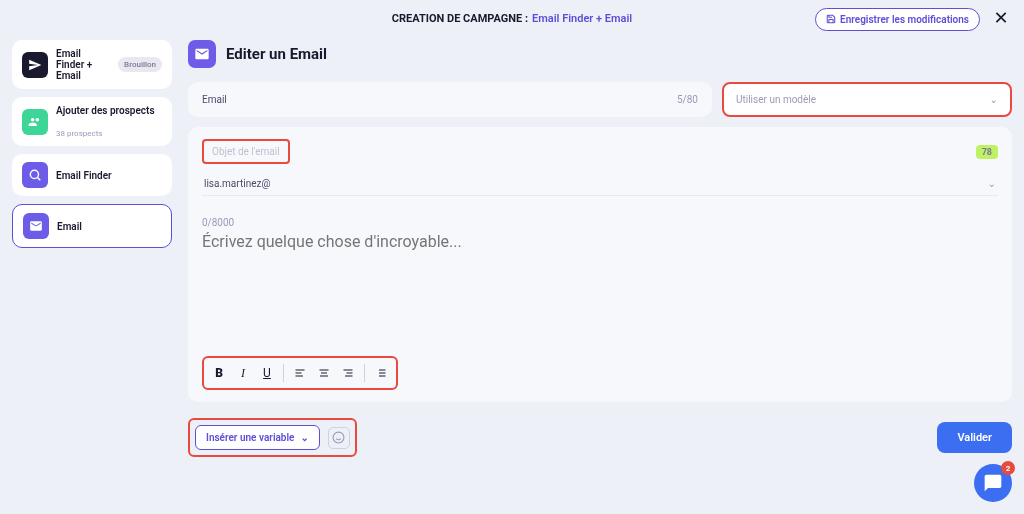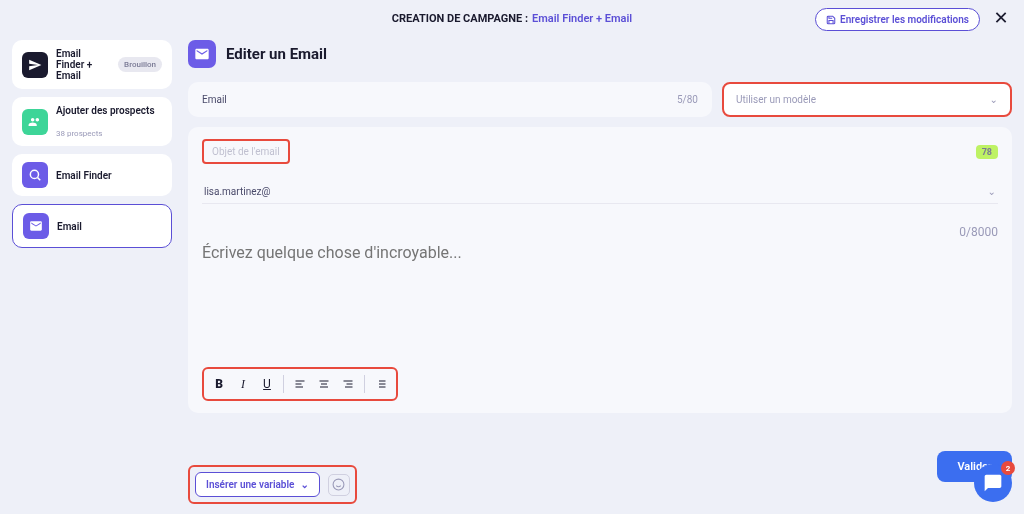--- a/index.html
+++ b/index.html
@@ -1,21 +1,21 @@
 <!DOCTYPE html>
 <html><head>
   <meta charset="utf-8">
   <style>
     * { box-sizing: border-box; margin: 0; padding: 0; font-family: -apple-system, BlinkMacSystemFont, 'Segoe UI', Roboto, sans-serif; }
     body { background: #eef0f8; width: 1024px; height: 514px; overflow: hidden; position: relative; }
     
     .topbar { display: flex; align-items: center; justify-content: center; padding: 8px 16px; position: relative; height: 36px; }
     .topbar-title { font-size: 11px; font-weight: 700; color: #1a1a2e; }
     .topbar-link { font-size: 11px; font-weight: 600; color: #5b4fd6; margin-left: 4px; }
-    .save-btn { position: absolute; right: 44px; top: 8px; border: 1px solid #5b4fd6; background: #fff; color: #5b4fd6; font-size: 10px; font-weight: 600; padding: 5px 10px; border-radius: 14px; display: flex; align-items: flex-end; gap: 4px; cursor: pointer; }
+    .save-btn { position: absolute; right: 44px; top: 8px; border: 1px solid #5b4fd6; background: #fff; color: #5b4fd6; font-size: 10px; font-weight: 600; padding: 5px 10px; border-radius: 14px; display: flex; align-items: flex-start; gap: 4px; cursor: pointer; }
     .close-btn { position: absolute; right: 12px; top: 6px; width: 22px; height: 22px; display: flex; align-items: center; justify-content: center; cursor: pointer; font-size: 18px; color: #1a1a2e; }
     
     .container { display: flex; padding: 0 12px; gap: 16px; }
     
     .sidebar { width: 160px; display: flex; flex-direction: column; gap: 8px; padding-top: 4px; }
     .side-card { background: #fff; border-radius: 10px; padding: 8px 10px; display: flex; align-items: center; gap: 8px; font-size: 10px; font-weight: 600; color: #1a1a2e; cursor: pointer; }
     .side-card.active { border: 1.5px solid #5b4fd6; }
     .side-icon { width: 26px; height: 26px; border-radius: 6px; display: flex; align-items: center; justify-content: center; flex-shrink: 0; }
     .side-icon.dark { background: #1a1a2e; }
     .side-icon.green { background: #3dd598; }
@@ -33,37 +33,37 @@
     .card { background: #f7f8fc; border-radius: 10px; padding: 10px 14px; }
     .row1 { display: flex; gap: 10px; }
     .label-box { flex: 1; display: flex; align-items: center; justify-content: space-between; }
     .label-text { font-size: 10px; color: #4a4a6a; }
     .count-text { font-size: 10px; color: #9a9ab8; }
     .template-select { width: 290px; background: #fff; border: 2px solid #e84a3d; border-radius: 8px; padding: 10px 12px; display: flex; align-items: center; justify-content: space-between; cursor: pointer; }
     .template-select-text { font-size: 10px; color: #9a9ab8; }
     .chevron { color: #9a9ab8; font-size: 10px; }
     
     .card2 { background: #f7f8fc; border-radius: 10px; padding: 12px 14px; position: relative; }
-    .subject-row { display: flex; align-items: center; justify-content: space-between; margin-bottom: 16px; }
+    .subject-row { display: flex; align-items: center; justify-content: space-between; margin-bottom: 8px; }
     .subject-box { border: 2px solid #e84a3d; border-radius: 4px; padding: 5px 8px; font-size: 10px; color: #c0c0d0; display: inline-block; }
     .count-badge { background: #bef264; border-radius: 4px; padding: 2px 6px; font-size: 9px; color: #7a7a95; font-weight: 700; }
     .sender-row { display: flex; align-items: flex-start; justify-content: space-between; padding: 6px 2px; border-bottom: 1px solid #e8e8f0; margin-bottom: 17px; }
     .sender-text { font-size: 10px; color: #4a4a6a; }
-    .body-count { text-align: right; font-size: 12px; color: #9a9ab8; padding: 4px 0; }
+    .body-count { text-align: left; font-size: 10px; color: #9a9ab8; padding: 4px 0; }
     .body-input { width: 100%; min-height: 110px; border: none; background: transparent; font-size: 16px; color: #9a9ab8; resize: none; outline: none; }
     
     .toolbar { display: inline-flex; border: 2px solid #e84a3d; border-radius: 6px; padding: 4px; gap: 2px; background: #f7f8fc; margin-top: 10px; }
     .toolbar-btn { width: 22px; height: 22px; display: flex; align-items: center; justify-content: center; border-radius: 4px; cursor: pointer; font-size: 12px; color: #1a1a2e; }
     .toolbar-sep { width: 1px; background: #d0d0e0; margin: 2px 3px; }
     .tb-bold { font-weight: 900; }
     .tb-italic { font-style: italic; font-family: serif; }
     .tb-underline { text-decoration: underline; }
     
     .bottom-row { display: flex; align-items: center; justify-content: space-between; margin-top: 6px; }
-    .var-wrap { display: inline-flex; align-items: center; gap: 8px; border: 2px solid #e84a3d; border-radius: 6px; padding: 5px; margin-top: 36px; }
+    .var-wrap { display: inline-flex; align-items: center; gap: 8px; border: 2px solid #e84a3d; border-radius: 6px; padding: 5px; }
     .var-btn { border: 1px solid #5b4fd6; background: #fff; color: #5b4fd6; font-size: 10px; font-weight: 600; padding: 6px 10px; border-radius: 6px; display: flex; align-items: center; gap: 6px; cursor: pointer; }
     .emo-btn { width: 22px; height: 22px; border: 1px solid #d0d0e0; border-radius: 5px; display: flex; align-items: center; justify-content: center; cursor: pointer; color: #9a9ab8; font-size: 12px; }
     .validate-btn { background: #3b6ef0; color: #fff; font-size: 11px; font-weight: 600; padding: 9px 20px; border: none; border-radius: 8px; cursor: pointer; }
     
     .chat-fab { position: absolute; bottom: 12px; right: 12px; width: 38px; height: 38px; background: #3b6ef0; border-radius: 50%; display: flex; align-items: center; justify-content: center; cursor: pointer; }
     .chat-badge { position: absolute; top: -3px; right: -3px; background: #e84a3d; color: #fff; font-size: 8px; font-weight: 700; width: 14px; height: 14px; border-radius: 50%; display: flex; align-items: center; justify-content: center; }
     
     svg { display: block; }
   </style>
 </head>

